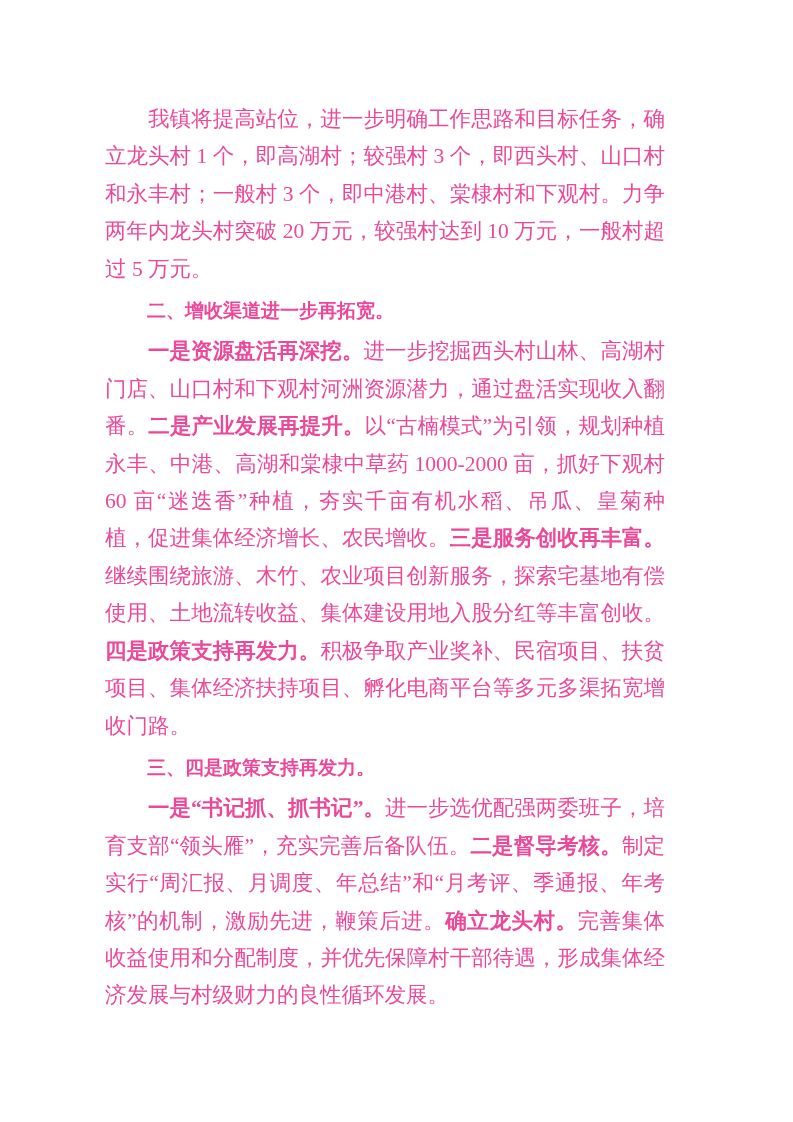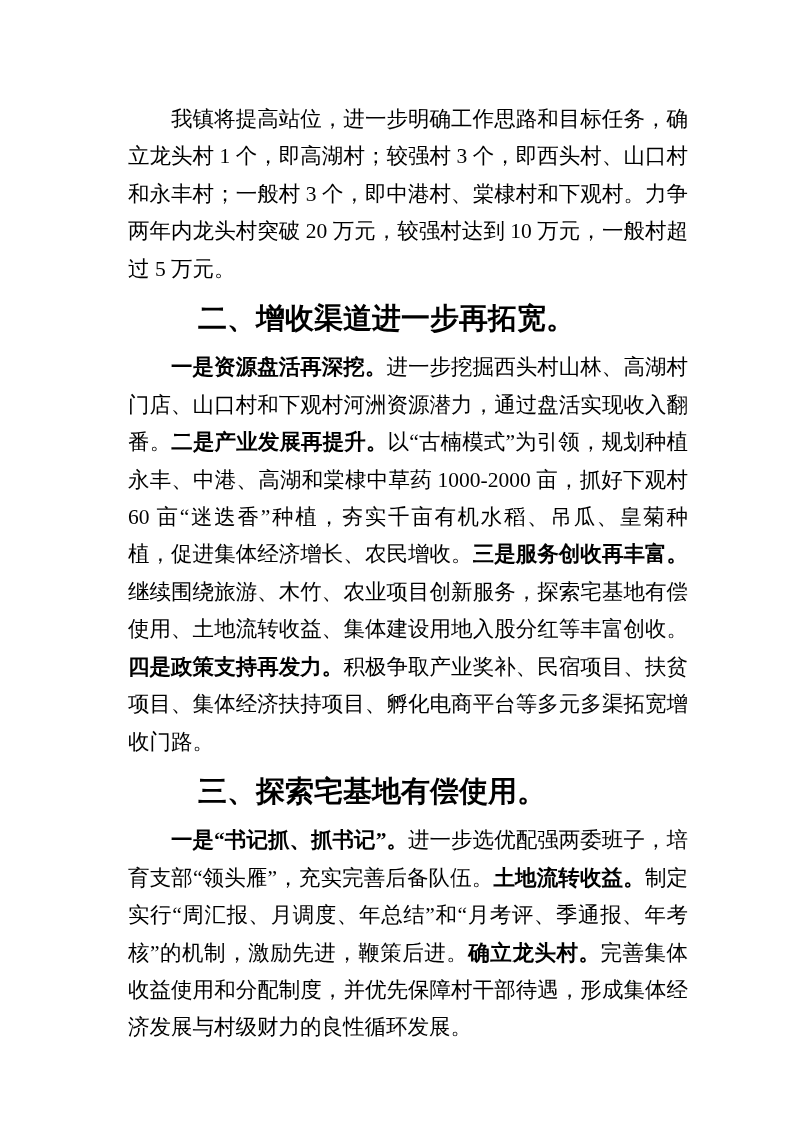--- a/index.html
+++ b/index.html
@@ -10,41 +10,41 @@
   .page {
     position: relative;
     width: 793px;
     height: 1122px;
     background: #ffffff;
     color: #000000;
     overflow: hidden;
   }
   .content {
     position: absolute;
-    left: 128px;
+    left: 105px;
     top: 101px;
     width: 560px;
     font-family: "Liberation Serif", "DejaVu Serif", serif;
     font-size: 21.5px;
     line-height: 37.4px;
     text-align: justify;
     text-justify: inter-ideograph;
-    color: #000000;
+    color: #ec4899;
   }
   .content p {
     margin: 0;
     padding: 0;
     text-indent: 2em;
   }
   .content h2 {
-    margin: 12px;
+    margin: 4px;
     padding: 0;
     text-indent: 2em;
     font-family: "Liberation Sans", "DejaVu Sans", sans-serif;
-    font-size: 29px;
+    font-size: 19px;
     font-weight: 800;
     line-height: 37.4px;
     text-align: left;
   }
   .seg-em {
     font-weight: 700;
   }
   .seg-normal {
     font-weight: normal;
   }
@@ -54,18 +54,18 @@
 
 <div class="page">
   <div class="content">
 
     <p><span class="seg-normal">我镇将提高站位，进一步明确工作思路和目标任务，确立龙头村 1 个，即高湖村；较强村 3 个，即西头村、山口村和永丰村；一般村 3 个，即中港村、棠棣村和下观村。力争两年内龙头村突破 20 万元，较强村达到 10 万元，一般村超过 5 万元。</span></p>
 
     <h2>二、增收渠道进一步再拓宽。</h2>
 
     <p><span class="seg-em">一是资源盘活再深挖。</span><span class="seg-normal">进一步挖掘西头村山林、高湖村门店、山口村和下观村河洲资源潜力，通过盘活实现收入翻番。</span><span class="seg-em">二是产业发展再提升。</span><span class="seg-normal">以“古楠模式”为引领，规划种植永丰、中港、高湖和棠棣中草药 1000-2000 亩，抓好下观村 60 亩“迷迭香”种植，夯实千亩有机水稻、吊瓜、皇菊种植，促进集体经济增长、农民增收。</span><span class="seg-em">三是服务创收再丰富。</span><span class="seg-normal">继续围绕旅游、木竹、农业项目创新服务，探索宅基地有偿使用、土地流转收益、集体建设用地入股分红等丰富创收。</span><span class="seg-em">四是政策支持再发力。</span><span class="seg-normal">积极争取产业奖补、民宿项目、扶贫项目、集体经济扶持项目、孵化电商平台等多元多渠拓宽增收门路。</span></p>
 
-    <h2>三、探索宅基地有偿使用。</h2>
+    <h2>三、四是政策支持再发力。</h2>
 
-    <p><span class="seg-em">一是“书记抓、抓书记”。</span><span class="seg-normal">进一步选优配强两委班子，培育支部“领头雁”，充实完善后备队伍。</span><span class="seg-em">土地流转收益。</span><span class="seg-normal">制定实行“周汇报、月调度、年总结”和“月考评、季通报、年考核”的机制，激励先进，鞭策后进。</span><span class="seg-em">确立龙头村。</span><span class="seg-normal">完善集体收益使用和分配制度，并优先保障村干部待遇，形成集体经济发展与村级财力的良性循环发展。</span></p>
+    <p><span class="seg-em">一是“书记抓、抓书记”。</span><span class="seg-normal">进一步选优配强两委班子，培育支部“领头雁”，充实完善后备队伍。</span><span class="seg-em">二是督导考核。</span><span class="seg-normal">制定实行“周汇报、月调度、年总结”和“月考评、季通报、年考核”的机制，激励先进，鞭策后进。</span><span class="seg-em">确立龙头村。</span><span class="seg-normal">完善集体收益使用和分配制度，并优先保障村干部待遇，形成集体经济发展与村级财力的良性循环发展。</span></p>
 
   </div>
 </div>
 
 </body></html>

